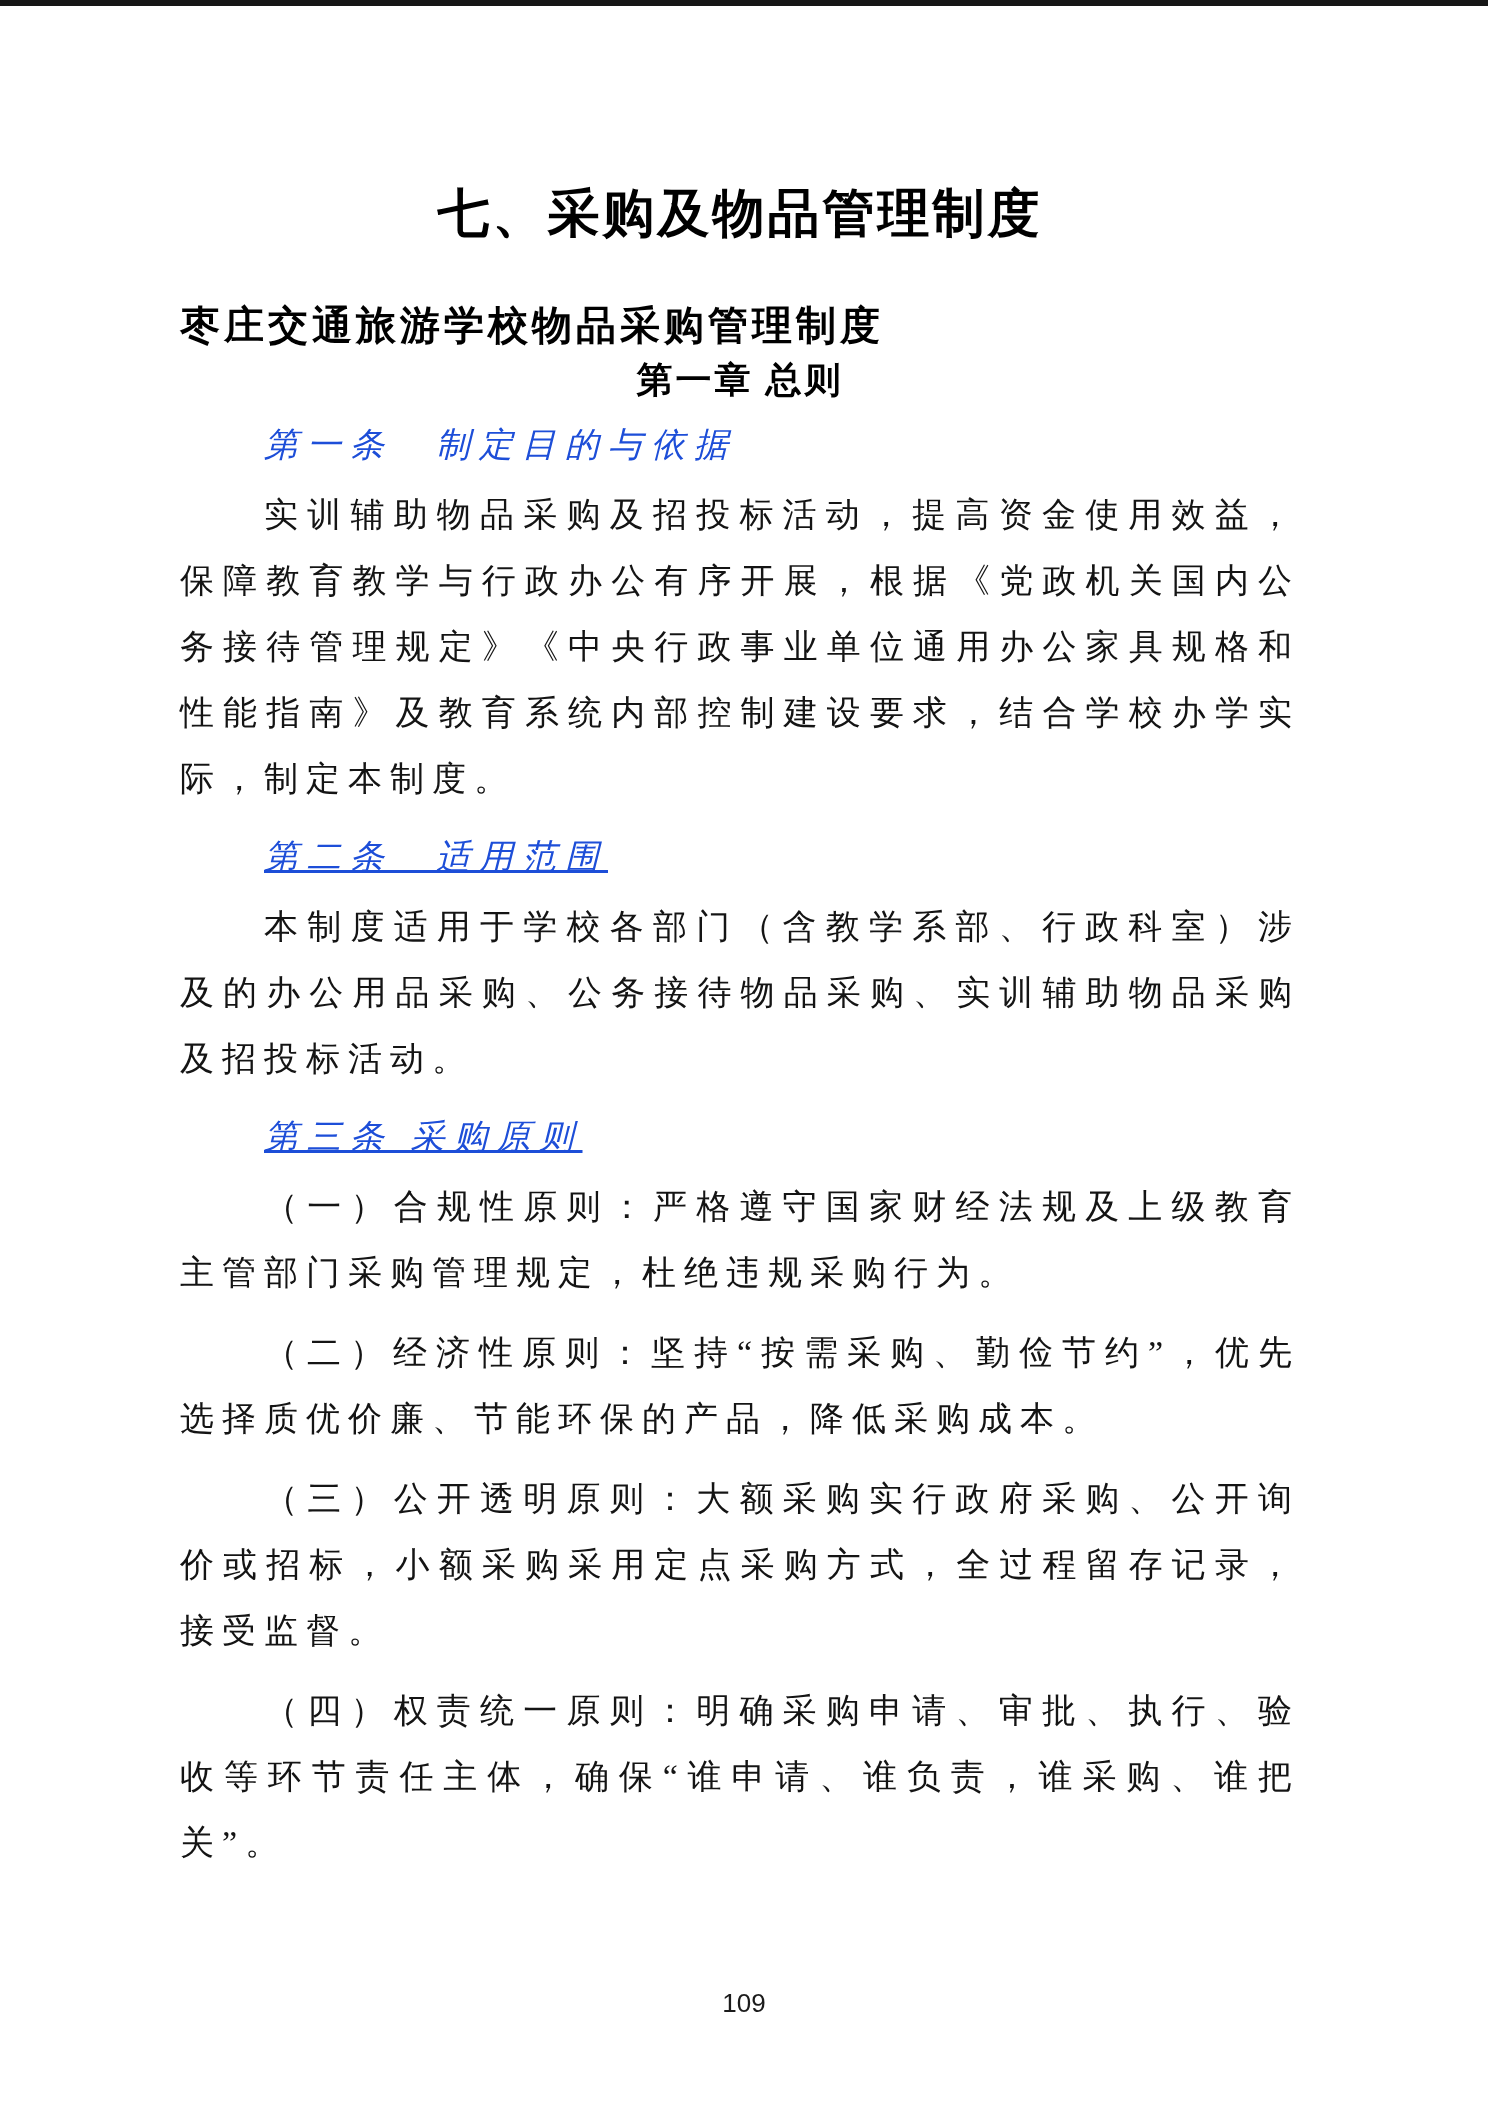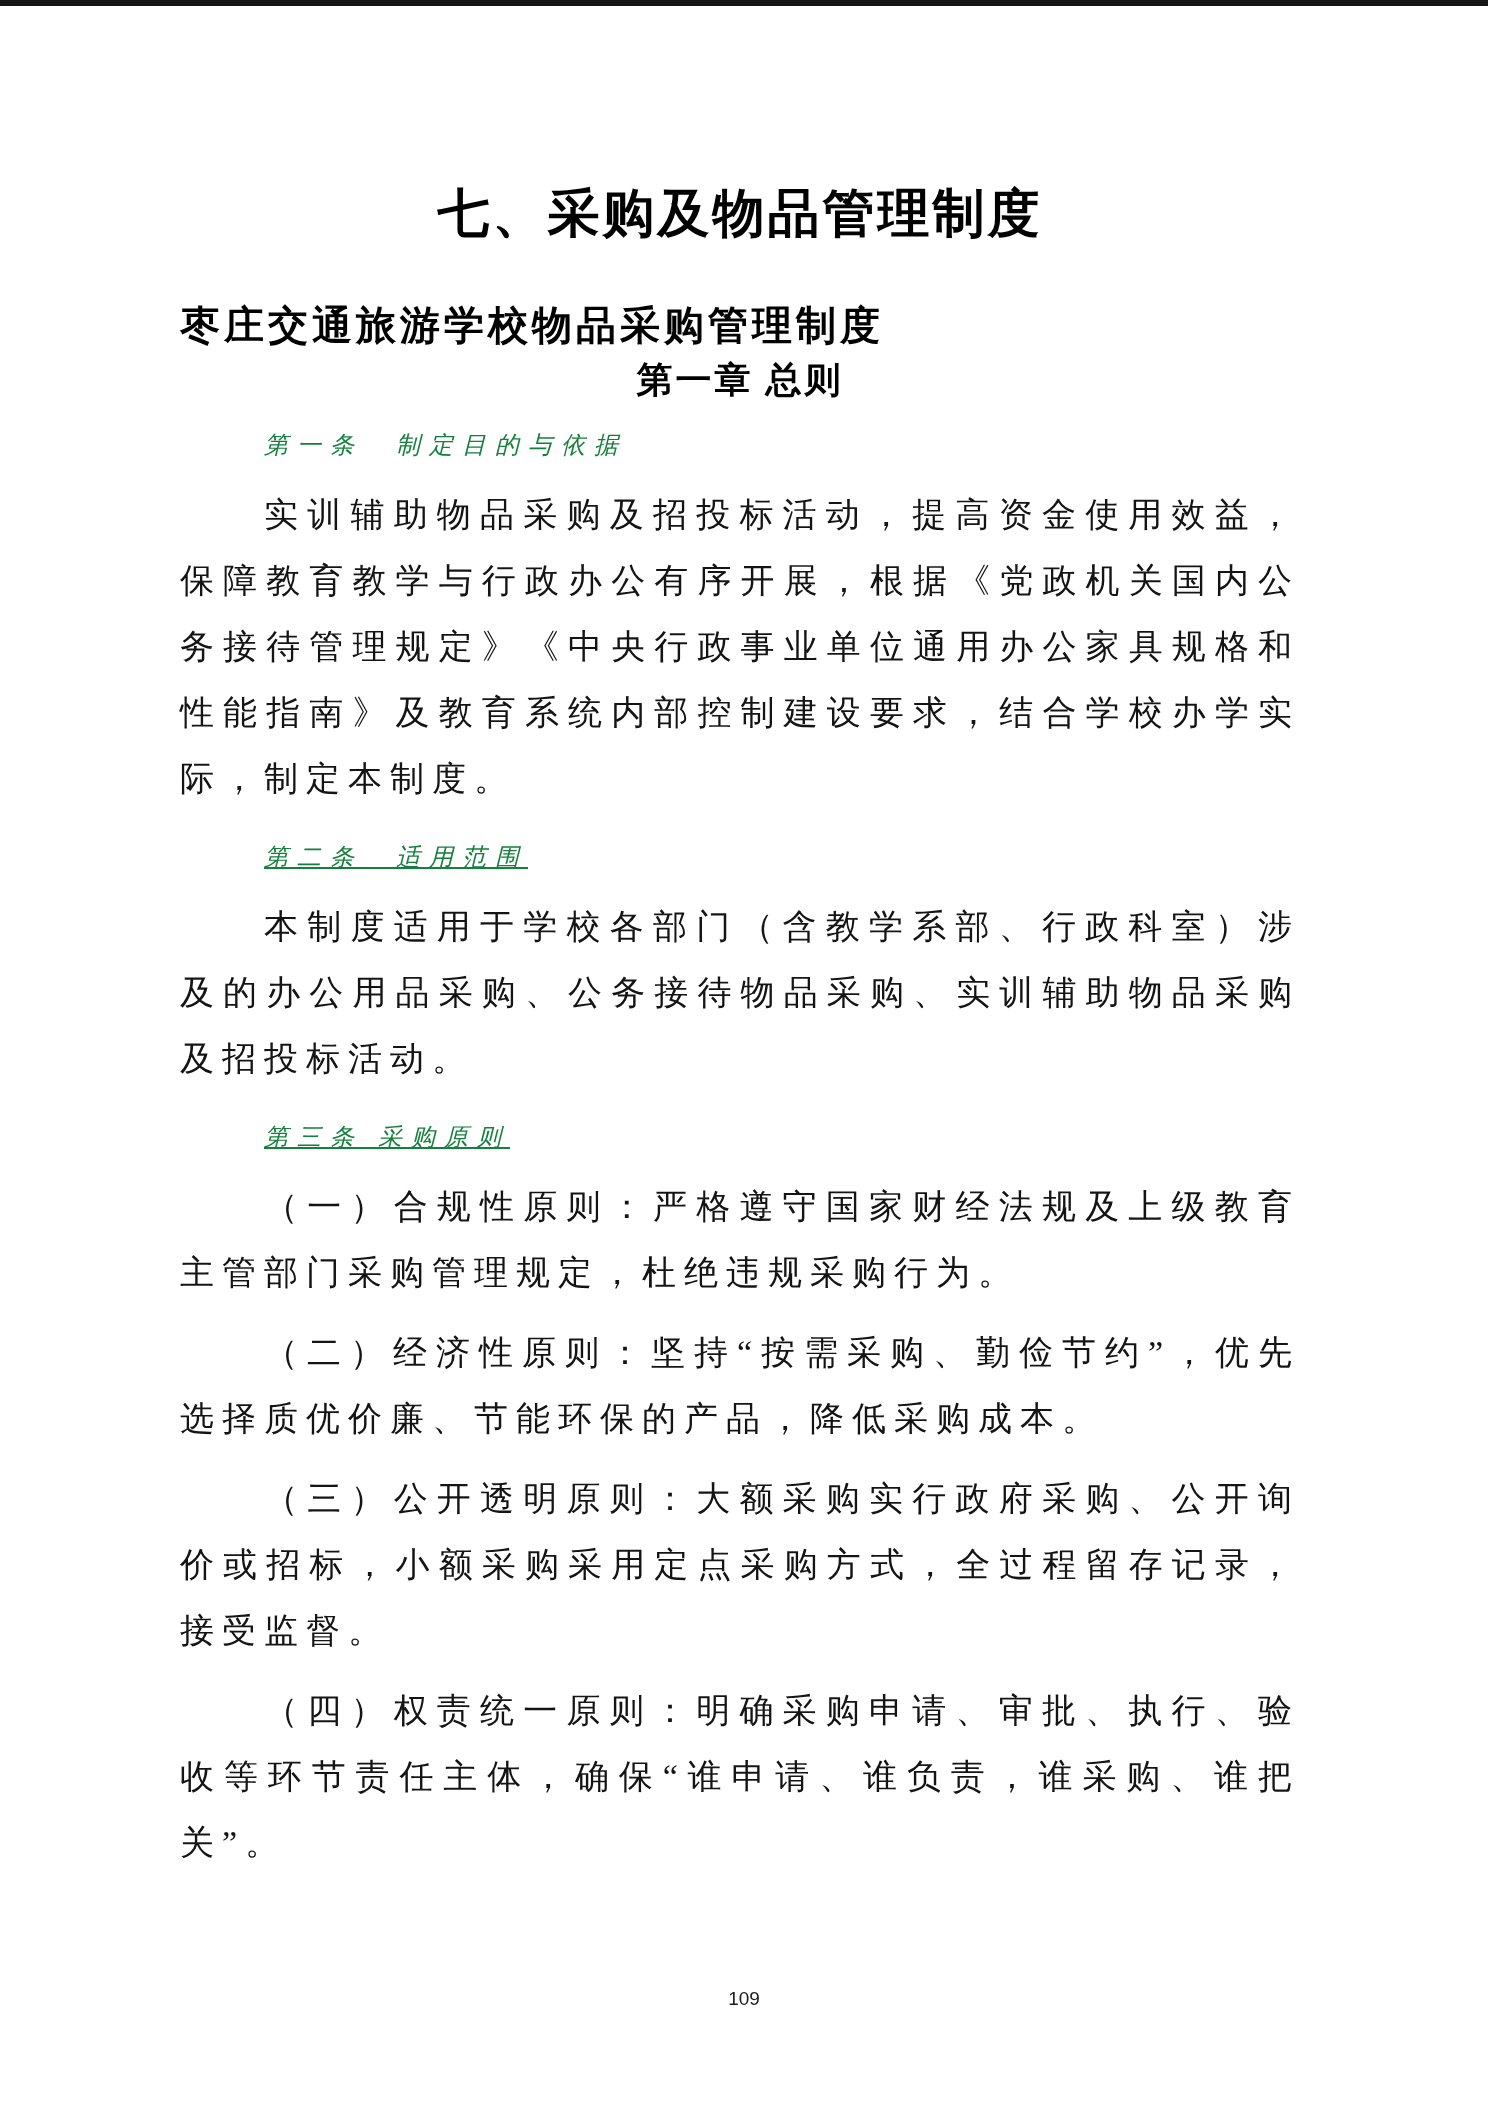--- a/index.html
+++ b/index.html
@@ -52,26 +52,26 @@
     margin-top: 12px;
     font-size: 36px;
     line-height: 40px;
     font-weight: bold;
     letter-spacing: 3px;
     text-align: center;
     color: #000000;
   }
   .article-heading {
     margin-top: 22px;
-    font-size: 24px;
+    font-size: 34px;
     line-height: 46px;
     font-style: italic;
     letter-spacing: 9px;
     text-indent: 84px;
-    color: #15803d;
+    color: #1d4ed8;
   }
   .para {
     margin: 14px 0 0 0;
     font-size: 34px;
     line-height: 66px;
     letter-spacing: 8px;
     text-align: justify;
     text-indent: 84px;
     color: #141414;
   }
@@ -81,21 +81,21 @@
   .a2-heading, .a3-heading {
     text-decoration: underline;
   }
   .page-number {
     position: absolute;
     top: 1988px;
     left: 0;
     width: 100%;
     text-align: center;
     font-family: "Liberation Sans", "DejaVu Sans", sans-serif;
-    font-size: 19px;
+    font-size: 26px;
     color: #1b1b1b;
   }
 </style>
 </head>
 <body>
 
 <div class="page">
   <div class="top-bar"></div>
 
   <div class="content">

